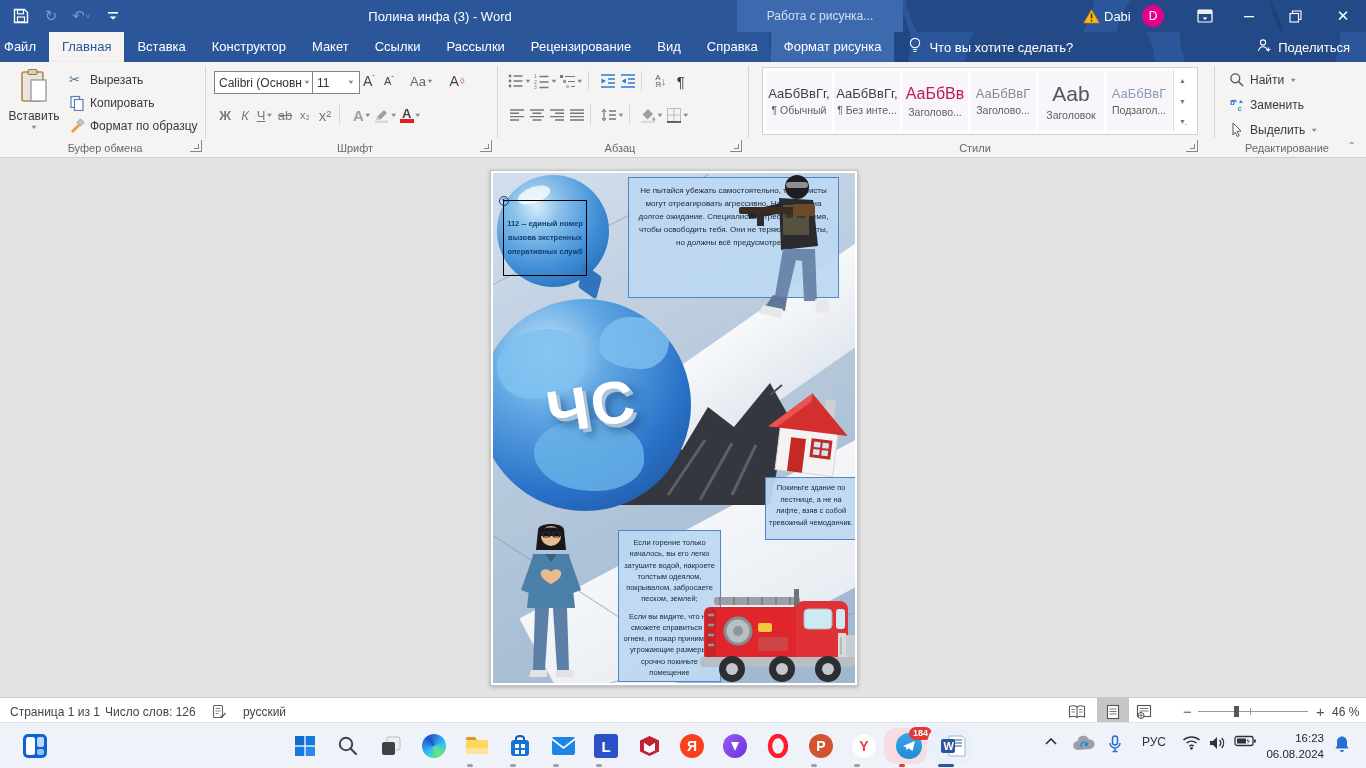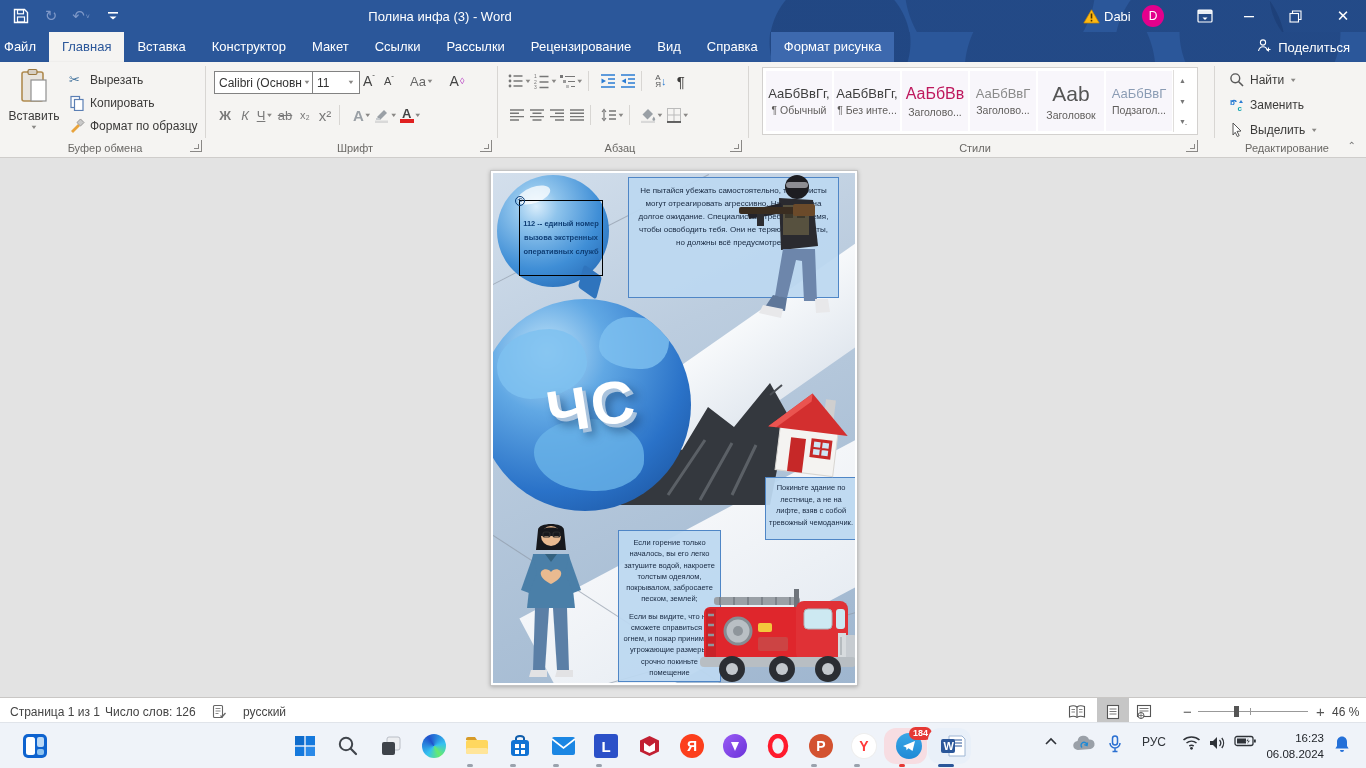--- a/index.html
+++ b/index.html
@@ -82,20 +82,21 @@
     </span>
     <span class="qico" style="position:absolute;left:38px;color:#7e98c8;font-size:15px;">↻</span>
     <span class="qico" style="position:absolute;left:68px;color:#7e98c8;font-size:15px;">↶<span style="font-size:7px;margin-left:1px;">˅</span></span>
     <span class="qico" style="position:absolute;left:100px;">
       <svg width="12" height="12" viewBox="0 0 12 12">
           <rect x="1" y="2" width="10" height="1.6" fill="#fff"></rect>
           <path d="M2.5 6.5l3.5 3 3.5-3z" fill="#fff"></path>
         </svg>
     </span>
     <div style="position:absolute;left:0;right:486px;top:0;height:32px;display:flex;align-items:center;justify-content:center;">Полина инфа (3)  -  Word</div>
+    <div class="ctxlabel">Работа с рисунка...</div>
 
     <span class="qico" style="position:absolute;left:1078px;">
       <svg width="17" height="15" viewBox="0 0 17 15">
           <path d="M8.5 0.8 16.2 14H0.8z" fill="#fdb913" stroke="#c98a00" stroke-width=".7"></path>
           <rect x="7.7" y="4.5" width="1.6" height="5" fill="#4a3200"></rect>
           <rect x="7.7" y="10.8" width="1.6" height="1.7" fill="#4a3200"></rect>
         </svg>
     </span>
     <span style="position:absolute;left:1104px;top:0;height:32px;display:flex;align-items:center;">Dabi</span>
     <span style="position:absolute;left:1142px;top:5px;width:22px;height:22px;border-radius:50%;background:#e3008c;color:#fff;display:flex;align-items:center;justify-content:center;font-size:12px;">D</span>
@@ -125,20 +126,29 @@
     <div class="tab sel">Главная</div>
     <div class="tab">Вставка</div>
     <div class="tab">Конструктор</div>
     <div class="tab">Макет</div>
     <div class="tab">Ссылки</div>
     <div class="tab">Рассылки</div>
     <div class="tab">Рецензирование</div>
     <div class="tab">Вид</div>
     <div class="tab">Справка</div>
     <div class="tab ctx">Формат рисунка</div>
+    <div style="display:flex;align-items:center;margin-left:14px;gap:7px;">
+      <span>
+        <svg width="14" height="17" viewBox="0 0 14 17">
+            <circle cx="7" cy="6" r="4.6" fill="none" stroke="#fff" stroke-width="1.2"></circle>
+            <path d="M5 12.5h4M5.5 14.5h3" stroke="#fff" stroke-width="1.2"></path>
+          </svg>
+      </span>
+      <span>Что вы хотите сделать?</span>
+    </div>
     <div style="margin-left:auto;display:flex;align-items:center;gap:6px;padding-right:16px;">
       <span>
         <svg width="15" height="15" viewBox="0 0 15 15">
             <circle cx="6" cy="4.5" r="2.6" fill="none" stroke="#fff" stroke-width="1.1"></circle>
             <path d="M1.5 13c.6-3 2.4-4.3 4.5-4.3S10 10 10.5 13" fill="none" stroke="#fff" stroke-width="1.1"></path>
             <path d="M11.5 9.5v4M9.5 11.5h4" stroke="#fff" stroke-width="1.1"></path>
           </svg>
       </span>
       <span>Поделиться</span>
     </div>
@@ -436,21 +446,21 @@
         <div class="road" style="left:30px;top:330px;width:460px;height:130px;transform:rotate(-28deg);background:linear-gradient(#f4f6f9,#e8edf3);"></div>
         <div class="thinline" style="left:-30px;top:60px;width:260px;transform:rotate(-27deg);"></div>
         <div class="thinline" style="left:-50px;top:430px;width:310px;transform:rotate(33deg);"></div>
         <div class="thinline" style="left:90px;top:470px;width:330px;transform:rotate(-16deg);"></div>
 
         <div class="imgobj" style="left:4px;top:2px;width:112px;height:112px;z-index:4;">
           <div style="width:112px;height:112px;border-radius:50%;background:radial-gradient(circle at 35% 28%,#d9edfb 0%,#8fc4ec 20%,#3f8ed6 58%,#1c5ca8 100%);"></div>
           <div style="position:absolute;left:20px;top:12px;width:34px;height:16px;border-radius:50%;background:rgba(255,255,255,.75);transform:rotate(-20deg);"></div>
           <div style="position:absolute;left:82px;top:96px;width:22px;height:22px;background:#2f74bd;transform:rotate(35deg) skew(20deg);border-radius:3px;"></div>
         </div>
-        <div style="position:absolute;left:26px;top:27px;width:82px;height:74px;border:1.5px solid #000;z-index:8;
+        <div style="position:absolute;left:10px;top:27px;width:82px;height:74px;border:1.5px solid #000;z-index:8;
                     display:flex;align-items:center;justify-content:flex-end;">
           <div style="position:absolute;left:-5px;top:-5px;width:8px;height:8px;border-radius:50%;border:1px solid #0a3f7a;color:#0a3f7a;font-size:6px;line-height:7px;text-align:center;">⟲</div>
           <div style="font-size:7.5px;font-weight:600;color:#0f3e75;line-height:1.85;text-align:center;padding:0 2px;">112 -- единый номер вызова экстренных оперативных служб</div>
         </div>
 
         <div class="imgobj" style="left:-14px;top:126px;width:212px;height:212px;z-index:3;">
           <div style="width:212px;height:212px;border-radius:50%;background:radial-gradient(circle at 32% 25%,#bfe2f8 0%,#61a8e4 28%,#2a72c8 65%,#174b93 100%);overflow:hidden;position:relative;">
             <div style="position:absolute;left:18px;top:30px;width:90px;height:70px;background:#7ec1f0;border-radius:58% 42% 63% 37%/55% 48% 52% 45%;opacity:.85;"></div>
             <div style="position:absolute;left:120px;top:18px;width:70px;height:52px;background:#7ec1f0;border-radius:45% 55% 40% 60%/60% 40% 55% 45%;opacity:.8;"></div>
             <div style="position:absolute;left:55px;top:120px;width:110px;height:72px;background:#6ab4e8;border-radius:50% 50% 45% 55%/48% 52% 44% 56%;opacity:.8;"></div>

